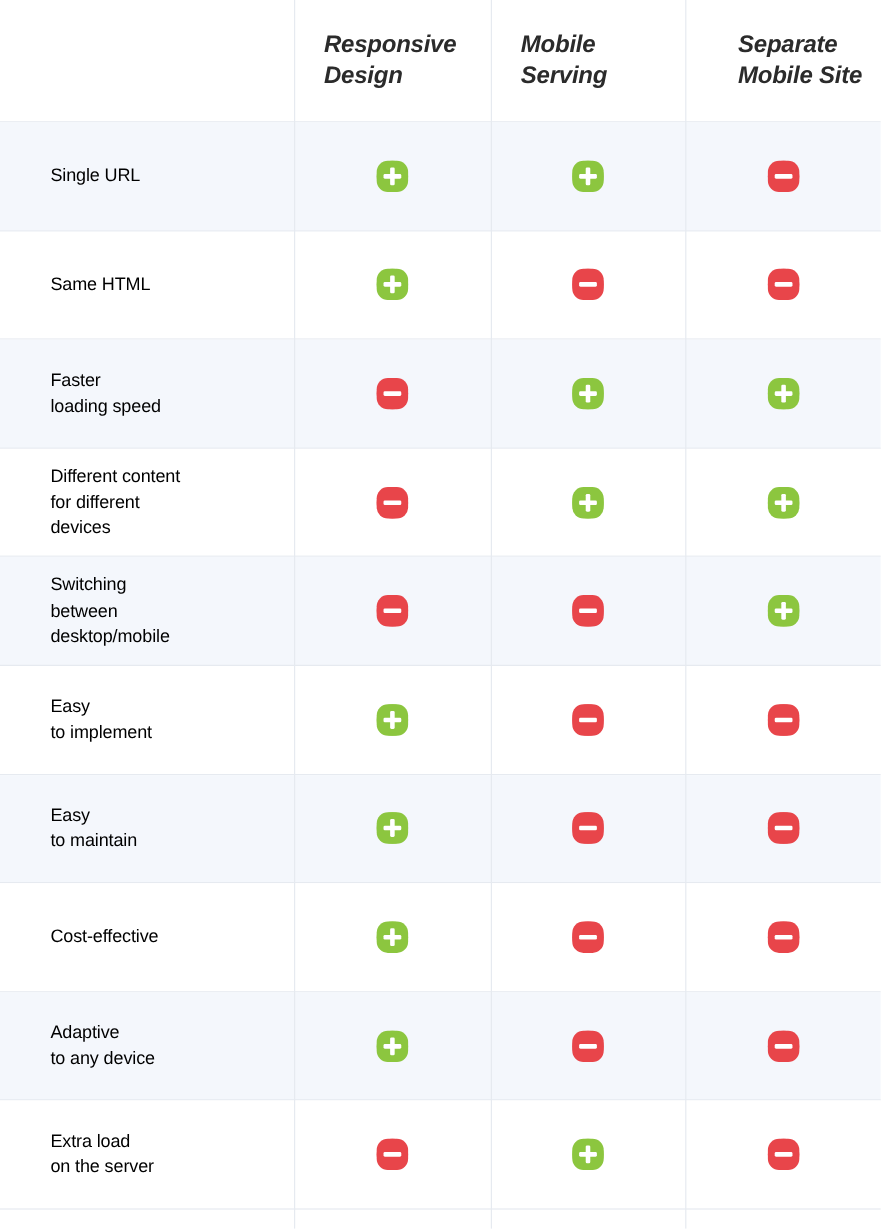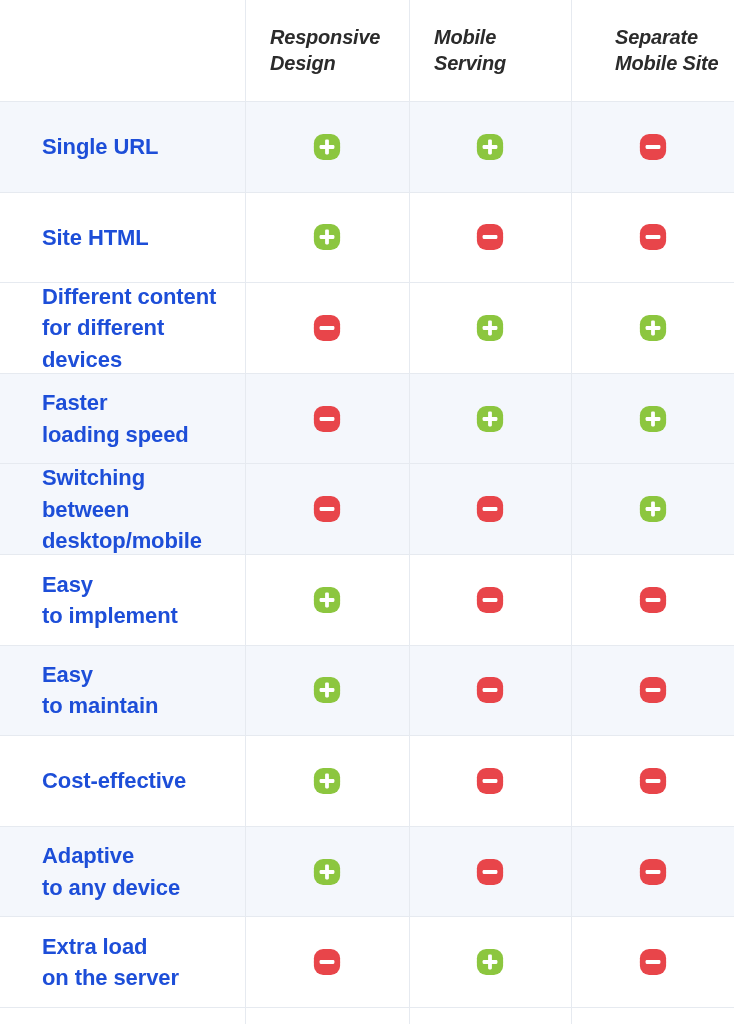--- a/index.html
+++ b/index.html
@@ -78,23 +78,23 @@
   
   .head-text {
     font-size:20px;
     font-weight:bold;
     font-style:italic;
     color:#2b2b2b;
     line-height:1.27;
     letter-spacing:-0.2px;
   }
   .row-label {
-    font-size:22px;
-    font-weight:bold;
-    color:#1d4ed8;
+    font-size:15px;
+    font-weight:normal;
+    color:#000000;
     line-height:1.42;
     letter-spacing:-0.1px;
     white-space:pre-line;
   }
 
   
   .icon-badge {
     width:28px;
     height:28px;
     display:flex;
@@ -172,51 +172,88 @@
               <path d="M14 0.9 C21.5 0.9 27.1 6.5 27.1 14 C27.1 21.5 21.5 27.1 14 27.1 C6.5 27.1 0.9 21.5 0.9 14 C0.9 6.5 6.5 0.9 14 0.9 Z" fill="#e8454a"></path>
               <rect x="0.9" y="0.9" width="26.2" height="26.2" rx="9.4" ry="9.4" fill="#e8454a"></rect>
               <rect x="6.6" y="12.1" width="14.8" height="3.8" rx="1.1" fill="#ffffff"></rect>
             </svg>
             <span class="sr-only">no</span>
           </span>
         </div>
       </div>
       <div class="t-row plain" style="height: 90.6px;">
         <div class="cell-label">
-          <span class="row-label">Site HTML</span>
-        </div>
-        <div class="cell-val c1">
-          <span class="icon-badge">
-            <svg viewBox="0 0 28 28" xmlns="http://www.w3.org/2000/svg" aria-hidden="true">
-              <path d="M14 0.9 C21.5 0.9 27.1 6.5 27.1 14 C27.1 21.5 21.5 27.1 14 27.1 C6.5 27.1 0.9 21.5 0.9 14 C0.9 6.5 6.5 0.9 14 0.9 Z" fill="#8cc63f"></path>
-              <rect x="0.9" y="0.9" width="26.2" height="26.2" rx="9.4" ry="9.4" fill="#8cc63f"></rect>
-              <rect x="12.1" y="6.6" width="3.8" height="14.8" rx="1.1" fill="#ffffff"></rect>
-              <rect x="6.6" y="12.1" width="14.8" height="3.8" rx="1.1" fill="#ffffff"></rect>
-            </svg>
-            <span class="sr-only">yes</span>
-          </span>
-        </div>
-        <div class="cell-val c2">
-          <span class="icon-badge">
-            <svg viewBox="0 0 28 28" xmlns="http://www.w3.org/2000/svg" aria-hidden="true">
-              <path d="M14 0.9 C21.5 0.9 27.1 6.5 27.1 14 C27.1 21.5 21.5 27.1 14 27.1 C6.5 27.1 0.9 21.5 0.9 14 C0.9 6.5 6.5 0.9 14 0.9 Z" fill="#e8454a"></path>
-              <rect x="0.9" y="0.9" width="26.2" height="26.2" rx="9.4" ry="9.4" fill="#e8454a"></rect>
-              <rect x="6.6" y="12.1" width="14.8" height="3.8" rx="1.1" fill="#ffffff"></rect>
-            </svg>
-            <span class="sr-only">no</span>
-          </span>
-        </div>
-        <div class="cell-val c3">
-          <span class="icon-badge">
-            <svg viewBox="0 0 28 28" xmlns="http://www.w3.org/2000/svg" aria-hidden="true">
-              <path d="M14 0.9 C21.5 0.9 27.1 6.5 27.1 14 C27.1 21.5 21.5 27.1 14 27.1 C6.5 27.1 0.9 21.5 0.9 14 C0.9 6.5 6.5 0.9 14 0.9 Z" fill="#e8454a"></path>
-              <rect x="0.9" y="0.9" width="26.2" height="26.2" rx="9.4" ry="9.4" fill="#e8454a"></rect>
-              <rect x="6.6" y="12.1" width="14.8" height="3.8" rx="1.1" fill="#ffffff"></rect>
-            </svg>
-            <span class="sr-only">no</span>
+          <span class="row-label">Same HTML</span>
+        </div>
+        <div class="cell-val c1">
+          <span class="icon-badge">
+            <svg viewBox="0 0 28 28" xmlns="http://www.w3.org/2000/svg" aria-hidden="true">
+              <path d="M14 0.9 C21.5 0.9 27.1 6.5 27.1 14 C27.1 21.5 21.5 27.1 14 27.1 C6.5 27.1 0.9 21.5 0.9 14 C0.9 6.5 6.5 0.9 14 0.9 Z" fill="#8cc63f"></path>
+              <rect x="0.9" y="0.9" width="26.2" height="26.2" rx="9.4" ry="9.4" fill="#8cc63f"></rect>
+              <rect x="12.1" y="6.6" width="3.8" height="14.8" rx="1.1" fill="#ffffff"></rect>
+              <rect x="6.6" y="12.1" width="14.8" height="3.8" rx="1.1" fill="#ffffff"></rect>
+            </svg>
+            <span class="sr-only">yes</span>
+          </span>
+        </div>
+        <div class="cell-val c2">
+          <span class="icon-badge">
+            <svg viewBox="0 0 28 28" xmlns="http://www.w3.org/2000/svg" aria-hidden="true">
+              <path d="M14 0.9 C21.5 0.9 27.1 6.5 27.1 14 C27.1 21.5 21.5 27.1 14 27.1 C6.5 27.1 0.9 21.5 0.9 14 C0.9 6.5 6.5 0.9 14 0.9 Z" fill="#e8454a"></path>
+              <rect x="0.9" y="0.9" width="26.2" height="26.2" rx="9.4" ry="9.4" fill="#e8454a"></rect>
+              <rect x="6.6" y="12.1" width="14.8" height="3.8" rx="1.1" fill="#ffffff"></rect>
+            </svg>
+            <span class="sr-only">no</span>
+          </span>
+        </div>
+        <div class="cell-val c3">
+          <span class="icon-badge">
+            <svg viewBox="0 0 28 28" xmlns="http://www.w3.org/2000/svg" aria-hidden="true">
+              <path d="M14 0.9 C21.5 0.9 27.1 6.5 27.1 14 C27.1 21.5 21.5 27.1 14 27.1 C6.5 27.1 0.9 21.5 0.9 14 C0.9 6.5 6.5 0.9 14 0.9 Z" fill="#e8454a"></path>
+              <rect x="0.9" y="0.9" width="26.2" height="26.2" rx="9.4" ry="9.4" fill="#e8454a"></rect>
+              <rect x="6.6" y="12.1" width="14.8" height="3.8" rx="1.1" fill="#ffffff"></rect>
+            </svg>
+            <span class="sr-only">no</span>
+          </span>
+        </div>
+      </div>
+      <div class="t-row stripe" style="height: 90.6px;">
+        <div class="cell-label">
+          <span class="row-label">Faster<br>loading speed</span>
+        </div>
+        <div class="cell-val c1">
+          <span class="icon-badge">
+            <svg viewBox="0 0 28 28" xmlns="http://www.w3.org/2000/svg" aria-hidden="true">
+              <path d="M14 0.9 C21.5 0.9 27.1 6.5 27.1 14 C27.1 21.5 21.5 27.1 14 27.1 C6.5 27.1 0.9 21.5 0.9 14 C0.9 6.5 6.5 0.9 14 0.9 Z" fill="#e8454a"></path>
+              <rect x="0.9" y="0.9" width="26.2" height="26.2" rx="9.4" ry="9.4" fill="#e8454a"></rect>
+              <rect x="6.6" y="12.1" width="14.8" height="3.8" rx="1.1" fill="#ffffff"></rect>
+            </svg>
+            <span class="sr-only">no</span>
+          </span>
+        </div>
+        <div class="cell-val c2">
+          <span class="icon-badge">
+            <svg viewBox="0 0 28 28" xmlns="http://www.w3.org/2000/svg" aria-hidden="true">
+              <path d="M14 0.9 C21.5 0.9 27.1 6.5 27.1 14 C27.1 21.5 21.5 27.1 14 27.1 C6.5 27.1 0.9 21.5 0.9 14 C0.9 6.5 6.5 0.9 14 0.9 Z" fill="#8cc63f"></path>
+              <rect x="0.9" y="0.9" width="26.2" height="26.2" rx="9.4" ry="9.4" fill="#8cc63f"></rect>
+              <rect x="12.1" y="6.6" width="3.8" height="14.8" rx="1.1" fill="#ffffff"></rect>
+              <rect x="6.6" y="12.1" width="14.8" height="3.8" rx="1.1" fill="#ffffff"></rect>
+            </svg>
+            <span class="sr-only">yes</span>
+          </span>
+        </div>
+        <div class="cell-val c3">
+          <span class="icon-badge">
+            <svg viewBox="0 0 28 28" xmlns="http://www.w3.org/2000/svg" aria-hidden="true">
+              <path d="M14 0.9 C21.5 0.9 27.1 6.5 27.1 14 C27.1 21.5 21.5 27.1 14 27.1 C6.5 27.1 0.9 21.5 0.9 14 C0.9 6.5 6.5 0.9 14 0.9 Z" fill="#8cc63f"></path>
+              <rect x="0.9" y="0.9" width="26.2" height="26.2" rx="9.4" ry="9.4" fill="#8cc63f"></rect>
+              <rect x="12.1" y="6.6" width="3.8" height="14.8" rx="1.1" fill="#ffffff"></rect>
+              <rect x="6.6" y="12.1" width="14.8" height="3.8" rx="1.1" fill="#ffffff"></rect>
+            </svg>
+            <span class="sr-only">yes</span>
           </span>
         </div>
       </div>
       <div class="t-row plain" style="height: 90.6px;">
         <div class="cell-label">
           <span class="row-label">Different content<br>for different<br>devices</span>
         </div>
         <div class="cell-val c1">
           <span class="icon-badge">
             <svg viewBox="0 0 28 28" xmlns="http://www.w3.org/2000/svg" aria-hidden="true">
@@ -243,96 +280,131 @@
             <svg viewBox="0 0 28 28" xmlns="http://www.w3.org/2000/svg" aria-hidden="true">
               <path d="M14 0.9 C21.5 0.9 27.1 6.5 27.1 14 C27.1 21.5 21.5 27.1 14 27.1 C6.5 27.1 0.9 21.5 0.9 14 C0.9 6.5 6.5 0.9 14 0.9 Z" fill="#8cc63f"></path>
               <rect x="0.9" y="0.9" width="26.2" height="26.2" rx="9.4" ry="9.4" fill="#8cc63f"></rect>
               <rect x="12.1" y="6.6" width="3.8" height="14.8" rx="1.1" fill="#ffffff"></rect>
               <rect x="6.6" y="12.1" width="14.8" height="3.8" rx="1.1" fill="#ffffff"></rect>
             </svg>
             <span class="sr-only">yes</span>
           </span>
         </div>
       </div>
+      <div class="t-row stripe" style="height: 90.6px; align-items: center;">
+        <div class="cell-label">
+          <span class="row-label">Switching<br>between<br>desktop/mobile</span>
+        </div>
+        <div class="cell-val c1">
+          <span class="icon-badge">
+            <svg viewBox="0 0 28 28" xmlns="http://www.w3.org/2000/svg" aria-hidden="true">
+              <path d="M14 0.9 C21.5 0.9 27.1 6.5 27.1 14 C27.1 21.5 21.5 27.1 14 27.1 C6.5 27.1 0.9 21.5 0.9 14 C0.9 6.5 6.5 0.9 14 0.9 Z" fill="#e8454a"></path>
+              <rect x="0.9" y="0.9" width="26.2" height="26.2" rx="9.4" ry="9.4" fill="#e8454a"></rect>
+              <rect x="6.6" y="12.1" width="14.8" height="3.8" rx="1.1" fill="#ffffff"></rect>
+            </svg>
+            <span class="sr-only">no</span>
+          </span>
+        </div>
+        <div class="cell-val c2">
+          <span class="icon-badge">
+            <svg viewBox="0 0 28 28" xmlns="http://www.w3.org/2000/svg" aria-hidden="true">
+              <path d="M14 0.9 C21.5 0.9 27.1 6.5 27.1 14 C27.1 21.5 21.5 27.1 14 27.1 C6.5 27.1 0.9 21.5 0.9 14 C0.9 6.5 6.5 0.9 14 0.9 Z" fill="#e8454a"></path>
+              <rect x="0.9" y="0.9" width="26.2" height="26.2" rx="9.4" ry="9.4" fill="#e8454a"></rect>
+              <rect x="6.6" y="12.1" width="14.8" height="3.8" rx="1.1" fill="#ffffff"></rect>
+            </svg>
+            <span class="sr-only">no</span>
+          </span>
+        </div>
+        <div class="cell-val c3">
+          <span class="icon-badge">
+            <svg viewBox="0 0 28 28" xmlns="http://www.w3.org/2000/svg" aria-hidden="true">
+              <path d="M14 0.9 C21.5 0.9 27.1 6.5 27.1 14 C27.1 21.5 21.5 27.1 14 27.1 C6.5 27.1 0.9 21.5 0.9 14 C0.9 6.5 6.5 0.9 14 0.9 Z" fill="#8cc63f"></path>
+              <rect x="0.9" y="0.9" width="26.2" height="26.2" rx="9.4" ry="9.4" fill="#8cc63f"></rect>
+              <rect x="12.1" y="6.6" width="3.8" height="14.8" rx="1.1" fill="#ffffff"></rect>
+              <rect x="6.6" y="12.1" width="14.8" height="3.8" rx="1.1" fill="#ffffff"></rect>
+            </svg>
+            <span class="sr-only">yes</span>
+          </span>
+        </div>
+      </div>
+      <div class="t-row plain" style="height: 90.6px;">
+        <div class="cell-label">
+          <span class="row-label">Easy<br>to implement</span>
+        </div>
+        <div class="cell-val c1">
+          <span class="icon-badge">
+            <svg viewBox="0 0 28 28" xmlns="http://www.w3.org/2000/svg" aria-hidden="true">
+              <path d="M14 0.9 C21.5 0.9 27.1 6.5 27.1 14 C27.1 21.5 21.5 27.1 14 27.1 C6.5 27.1 0.9 21.5 0.9 14 C0.9 6.5 6.5 0.9 14 0.9 Z" fill="#8cc63f"></path>
+              <rect x="0.9" y="0.9" width="26.2" height="26.2" rx="9.4" ry="9.4" fill="#8cc63f"></rect>
+              <rect x="12.1" y="6.6" width="3.8" height="14.8" rx="1.1" fill="#ffffff"></rect>
+              <rect x="6.6" y="12.1" width="14.8" height="3.8" rx="1.1" fill="#ffffff"></rect>
+            </svg>
+            <span class="sr-only">yes</span>
+          </span>
+        </div>
+        <div class="cell-val c2">
+          <span class="icon-badge">
+            <svg viewBox="0 0 28 28" xmlns="http://www.w3.org/2000/svg" aria-hidden="true">
+              <path d="M14 0.9 C21.5 0.9 27.1 6.5 27.1 14 C27.1 21.5 21.5 27.1 14 27.1 C6.5 27.1 0.9 21.5 0.9 14 C0.9 6.5 6.5 0.9 14 0.9 Z" fill="#e8454a"></path>
+              <rect x="0.9" y="0.9" width="26.2" height="26.2" rx="9.4" ry="9.4" fill="#e8454a"></rect>
+              <rect x="6.6" y="12.1" width="14.8" height="3.8" rx="1.1" fill="#ffffff"></rect>
+            </svg>
+            <span class="sr-only">no</span>
+          </span>
+        </div>
+        <div class="cell-val c3">
+          <span class="icon-badge">
+            <svg viewBox="0 0 28 28" xmlns="http://www.w3.org/2000/svg" aria-hidden="true">
+              <path d="M14 0.9 C21.5 0.9 27.1 6.5 27.1 14 C27.1 21.5 21.5 27.1 14 27.1 C6.5 27.1 0.9 21.5 0.9 14 C0.9 6.5 6.5 0.9 14 0.9 Z" fill="#e8454a"></path>
+              <rect x="0.9" y="0.9" width="26.2" height="26.2" rx="9.4" ry="9.4" fill="#e8454a"></rect>
+              <rect x="6.6" y="12.1" width="14.8" height="3.8" rx="1.1" fill="#ffffff"></rect>
+            </svg>
+            <span class="sr-only">no</span>
+          </span>
+        </div>
+      </div>
       <div class="t-row stripe" style="height: 90.6px;">
         <div class="cell-label">
-          <span class="row-label">Faster<br>loading speed</span>
-        </div>
-        <div class="cell-val c1">
-          <span class="icon-badge">
-            <svg viewBox="0 0 28 28" xmlns="http://www.w3.org/2000/svg" aria-hidden="true">
-              <path d="M14 0.9 C21.5 0.9 27.1 6.5 27.1 14 C27.1 21.5 21.5 27.1 14 27.1 C6.5 27.1 0.9 21.5 0.9 14 C0.9 6.5 6.5 0.9 14 0.9 Z" fill="#e8454a"></path>
-              <rect x="0.9" y="0.9" width="26.2" height="26.2" rx="9.4" ry="9.4" fill="#e8454a"></rect>
-              <rect x="6.6" y="12.1" width="14.8" height="3.8" rx="1.1" fill="#ffffff"></rect>
-            </svg>
-            <span class="sr-only">no</span>
-          </span>
-        </div>
-        <div class="cell-val c2">
-          <span class="icon-badge">
-            <svg viewBox="0 0 28 28" xmlns="http://www.w3.org/2000/svg" aria-hidden="true">
-              <path d="M14 0.9 C21.5 0.9 27.1 6.5 27.1 14 C27.1 21.5 21.5 27.1 14 27.1 C6.5 27.1 0.9 21.5 0.9 14 C0.9 6.5 6.5 0.9 14 0.9 Z" fill="#8cc63f"></path>
-              <rect x="0.9" y="0.9" width="26.2" height="26.2" rx="9.4" ry="9.4" fill="#8cc63f"></rect>
-              <rect x="12.1" y="6.6" width="3.8" height="14.8" rx="1.1" fill="#ffffff"></rect>
-              <rect x="6.6" y="12.1" width="14.8" height="3.8" rx="1.1" fill="#ffffff"></rect>
-            </svg>
-            <span class="sr-only">yes</span>
-          </span>
-        </div>
-        <div class="cell-val c3">
-          <span class="icon-badge">
-            <svg viewBox="0 0 28 28" xmlns="http://www.w3.org/2000/svg" aria-hidden="true">
-              <path d="M14 0.9 C21.5 0.9 27.1 6.5 27.1 14 C27.1 21.5 21.5 27.1 14 27.1 C6.5 27.1 0.9 21.5 0.9 14 C0.9 6.5 6.5 0.9 14 0.9 Z" fill="#8cc63f"></path>
-              <rect x="0.9" y="0.9" width="26.2" height="26.2" rx="9.4" ry="9.4" fill="#8cc63f"></rect>
-              <rect x="12.1" y="6.6" width="3.8" height="14.8" rx="1.1" fill="#ffffff"></rect>
-              <rect x="6.6" y="12.1" width="14.8" height="3.8" rx="1.1" fill="#ffffff"></rect>
-            </svg>
-            <span class="sr-only">yes</span>
-          </span>
-        </div>
-      </div>
-      <div class="t-row stripe" style="height: 90.6px; align-items: center;">
-        <div class="cell-label">
-          <span class="row-label">Switching<br>between<br>desktop/mobile</span>
-        </div>
-        <div class="cell-val c1">
-          <span class="icon-badge">
-            <svg viewBox="0 0 28 28" xmlns="http://www.w3.org/2000/svg" aria-hidden="true">
-              <path d="M14 0.9 C21.5 0.9 27.1 6.5 27.1 14 C27.1 21.5 21.5 27.1 14 27.1 C6.5 27.1 0.9 21.5 0.9 14 C0.9 6.5 6.5 0.9 14 0.9 Z" fill="#e8454a"></path>
-              <rect x="0.9" y="0.9" width="26.2" height="26.2" rx="9.4" ry="9.4" fill="#e8454a"></rect>
-              <rect x="6.6" y="12.1" width="14.8" height="3.8" rx="1.1" fill="#ffffff"></rect>
-            </svg>
-            <span class="sr-only">no</span>
-          </span>
-        </div>
-        <div class="cell-val c2">
-          <span class="icon-badge">
-            <svg viewBox="0 0 28 28" xmlns="http://www.w3.org/2000/svg" aria-hidden="true">
-              <path d="M14 0.9 C21.5 0.9 27.1 6.5 27.1 14 C27.1 21.5 21.5 27.1 14 27.1 C6.5 27.1 0.9 21.5 0.9 14 C0.9 6.5 6.5 0.9 14 0.9 Z" fill="#e8454a"></path>
-              <rect x="0.9" y="0.9" width="26.2" height="26.2" rx="9.4" ry="9.4" fill="#e8454a"></rect>
-              <rect x="6.6" y="12.1" width="14.8" height="3.8" rx="1.1" fill="#ffffff"></rect>
-            </svg>
-            <span class="sr-only">no</span>
-          </span>
-        </div>
-        <div class="cell-val c3">
-          <span class="icon-badge">
-            <svg viewBox="0 0 28 28" xmlns="http://www.w3.org/2000/svg" aria-hidden="true">
-              <path d="M14 0.9 C21.5 0.9 27.1 6.5 27.1 14 C27.1 21.5 21.5 27.1 14 27.1 C6.5 27.1 0.9 21.5 0.9 14 C0.9 6.5 6.5 0.9 14 0.9 Z" fill="#8cc63f"></path>
-              <rect x="0.9" y="0.9" width="26.2" height="26.2" rx="9.4" ry="9.4" fill="#8cc63f"></rect>
-              <rect x="12.1" y="6.6" width="3.8" height="14.8" rx="1.1" fill="#ffffff"></rect>
-              <rect x="6.6" y="12.1" width="14.8" height="3.8" rx="1.1" fill="#ffffff"></rect>
-            </svg>
-            <span class="sr-only">yes</span>
+          <span class="row-label">Easy<br>to maintain</span>
+        </div>
+        <div class="cell-val c1">
+          <span class="icon-badge">
+            <svg viewBox="0 0 28 28" xmlns="http://www.w3.org/2000/svg" aria-hidden="true">
+              <path d="M14 0.9 C21.5 0.9 27.1 6.5 27.1 14 C27.1 21.5 21.5 27.1 14 27.1 C6.5 27.1 0.9 21.5 0.9 14 C0.9 6.5 6.5 0.9 14 0.9 Z" fill="#8cc63f"></path>
+              <rect x="0.9" y="0.9" width="26.2" height="26.2" rx="9.4" ry="9.4" fill="#8cc63f"></rect>
+              <rect x="12.1" y="6.6" width="3.8" height="14.8" rx="1.1" fill="#ffffff"></rect>
+              <rect x="6.6" y="12.1" width="14.8" height="3.8" rx="1.1" fill="#ffffff"></rect>
+            </svg>
+            <span class="sr-only">yes</span>
+          </span>
+        </div>
+        <div class="cell-val c2">
+          <span class="icon-badge">
+            <svg viewBox="0 0 28 28" xmlns="http://www.w3.org/2000/svg" aria-hidden="true">
+              <path d="M14 0.9 C21.5 0.9 27.1 6.5 27.1 14 C27.1 21.5 21.5 27.1 14 27.1 C6.5 27.1 0.9 21.5 0.9 14 C0.9 6.5 6.5 0.9 14 0.9 Z" fill="#e8454a"></path>
+              <rect x="0.9" y="0.9" width="26.2" height="26.2" rx="9.4" ry="9.4" fill="#e8454a"></rect>
+              <rect x="6.6" y="12.1" width="14.8" height="3.8" rx="1.1" fill="#ffffff"></rect>
+            </svg>
+            <span class="sr-only">no</span>
+          </span>
+        </div>
+        <div class="cell-val c3">
+          <span class="icon-badge">
+            <svg viewBox="0 0 28 28" xmlns="http://www.w3.org/2000/svg" aria-hidden="true">
+              <path d="M14 0.9 C21.5 0.9 27.1 6.5 27.1 14 C27.1 21.5 21.5 27.1 14 27.1 C6.5 27.1 0.9 21.5 0.9 14 C0.9 6.5 6.5 0.9 14 0.9 Z" fill="#e8454a"></path>
+              <rect x="0.9" y="0.9" width="26.2" height="26.2" rx="9.4" ry="9.4" fill="#e8454a"></rect>
+              <rect x="6.6" y="12.1" width="14.8" height="3.8" rx="1.1" fill="#ffffff"></rect>
+            </svg>
+            <span class="sr-only">no</span>
           </span>
         </div>
       </div>
       <div class="t-row plain" style="height: 90.6px;">
         <div class="cell-label">
-          <span class="row-label">Easy<br>to implement</span>
+          <span class="row-label">Cost-effective</span>
         </div>
         <div class="cell-val c1">
           <span class="icon-badge">
             <svg viewBox="0 0 28 28" xmlns="http://www.w3.org/2000/svg" aria-hidden="true">
               <path d="M14 0.9 C21.5 0.9 27.1 6.5 27.1 14 C27.1 21.5 21.5 27.1 14 27.1 C6.5 27.1 0.9 21.5 0.9 14 C0.9 6.5 6.5 0.9 14 0.9 Z" fill="#8cc63f"></path>
               <rect x="0.9" y="0.9" width="26.2" height="26.2" rx="9.4" ry="9.4" fill="#8cc63f"></rect>
               <rect x="12.1" y="6.6" width="3.8" height="14.8" rx="1.1" fill="#ffffff"></rect>
               <rect x="6.6" y="12.1" width="14.8" height="3.8" rx="1.1" fill="#ffffff"></rect>
             </svg>
             <span class="sr-only">yes</span>
@@ -354,21 +426,21 @@
               <path d="M14 0.9 C21.5 0.9 27.1 6.5 27.1 14 C27.1 21.5 21.5 27.1 14 27.1 C6.5 27.1 0.9 21.5 0.9 14 C0.9 6.5 6.5 0.9 14 0.9 Z" fill="#e8454a"></path>
               <rect x="0.9" y="0.9" width="26.2" height="26.2" rx="9.4" ry="9.4" fill="#e8454a"></rect>
               <rect x="6.6" y="12.1" width="14.8" height="3.8" rx="1.1" fill="#ffffff"></rect>
             </svg>
             <span class="sr-only">no</span>
           </span>
         </div>
       </div>
       <div class="t-row stripe" style="height: 90.6px;">
         <div class="cell-label">
-          <span class="row-label">Easy<br>to maintain</span>
+          <span class="row-label">Adaptive<br>to any device</span>
         </div>
         <div class="cell-val c1">
           <span class="icon-badge">
             <svg viewBox="0 0 28 28" xmlns="http://www.w3.org/2000/svg" aria-hidden="true">
               <path d="M14 0.9 C21.5 0.9 27.1 6.5 27.1 14 C27.1 21.5 21.5 27.1 14 27.1 C6.5 27.1 0.9 21.5 0.9 14 C0.9 6.5 6.5 0.9 14 0.9 Z" fill="#8cc63f"></path>
               <rect x="0.9" y="0.9" width="26.2" height="26.2" rx="9.4" ry="9.4" fill="#8cc63f"></rect>
               <rect x="12.1" y="6.6" width="3.8" height="14.8" rx="1.1" fill="#ffffff"></rect>
               <rect x="6.6" y="12.1" width="14.8" height="3.8" rx="1.1" fill="#ffffff"></rect>
             </svg>
             <span class="sr-only">yes</span>
@@ -390,92 +462,20 @@
               <path d="M14 0.9 C21.5 0.9 27.1 6.5 27.1 14 C27.1 21.5 21.5 27.1 14 27.1 C6.5 27.1 0.9 21.5 0.9 14 C0.9 6.5 6.5 0.9 14 0.9 Z" fill="#e8454a"></path>
               <rect x="0.9" y="0.9" width="26.2" height="26.2" rx="9.4" ry="9.4" fill="#e8454a"></rect>
               <rect x="6.6" y="12.1" width="14.8" height="3.8" rx="1.1" fill="#ffffff"></rect>
             </svg>
             <span class="sr-only">no</span>
           </span>
         </div>
       </div>
       <div class="t-row plain" style="height: 90.6px;">
         <div class="cell-label">
-          <span class="row-label">Cost-effective</span>
-        </div>
-        <div class="cell-val c1">
-          <span class="icon-badge">
-            <svg viewBox="0 0 28 28" xmlns="http://www.w3.org/2000/svg" aria-hidden="true">
-              <path d="M14 0.9 C21.5 0.9 27.1 6.5 27.1 14 C27.1 21.5 21.5 27.1 14 27.1 C6.5 27.1 0.9 21.5 0.9 14 C0.9 6.5 6.5 0.9 14 0.9 Z" fill="#8cc63f"></path>
-              <rect x="0.9" y="0.9" width="26.2" height="26.2" rx="9.4" ry="9.4" fill="#8cc63f"></rect>
-              <rect x="12.1" y="6.6" width="3.8" height="14.8" rx="1.1" fill="#ffffff"></rect>
-              <rect x="6.6" y="12.1" width="14.8" height="3.8" rx="1.1" fill="#ffffff"></rect>
-            </svg>
-            <span class="sr-only">yes</span>
-          </span>
-        </div>
-        <div class="cell-val c2">
-          <span class="icon-badge">
-            <svg viewBox="0 0 28 28" xmlns="http://www.w3.org/2000/svg" aria-hidden="true">
-              <path d="M14 0.9 C21.5 0.9 27.1 6.5 27.1 14 C27.1 21.5 21.5 27.1 14 27.1 C6.5 27.1 0.9 21.5 0.9 14 C0.9 6.5 6.5 0.9 14 0.9 Z" fill="#e8454a"></path>
-              <rect x="0.9" y="0.9" width="26.2" height="26.2" rx="9.4" ry="9.4" fill="#e8454a"></rect>
-              <rect x="6.6" y="12.1" width="14.8" height="3.8" rx="1.1" fill="#ffffff"></rect>
-            </svg>
-            <span class="sr-only">no</span>
-          </span>
-        </div>
-        <div class="cell-val c3">
-          <span class="icon-badge">
-            <svg viewBox="0 0 28 28" xmlns="http://www.w3.org/2000/svg" aria-hidden="true">
-              <path d="M14 0.9 C21.5 0.9 27.1 6.5 27.1 14 C27.1 21.5 21.5 27.1 14 27.1 C6.5 27.1 0.9 21.5 0.9 14 C0.9 6.5 6.5 0.9 14 0.9 Z" fill="#e8454a"></path>
-              <rect x="0.9" y="0.9" width="26.2" height="26.2" rx="9.4" ry="9.4" fill="#e8454a"></rect>
-              <rect x="6.6" y="12.1" width="14.8" height="3.8" rx="1.1" fill="#ffffff"></rect>
-            </svg>
-            <span class="sr-only">no</span>
-          </span>
-        </div>
-      </div>
-      <div class="t-row stripe" style="height: 90.6px;">
-        <div class="cell-label">
-          <span class="row-label">Adaptive<br>to any device</span>
-        </div>
-        <div class="cell-val c1">
-          <span class="icon-badge">
-            <svg viewBox="0 0 28 28" xmlns="http://www.w3.org/2000/svg" aria-hidden="true">
-              <path d="M14 0.9 C21.5 0.9 27.1 6.5 27.1 14 C27.1 21.5 21.5 27.1 14 27.1 C6.5 27.1 0.9 21.5 0.9 14 C0.9 6.5 6.5 0.9 14 0.9 Z" fill="#8cc63f"></path>
-              <rect x="0.9" y="0.9" width="26.2" height="26.2" rx="9.4" ry="9.4" fill="#8cc63f"></rect>
-              <rect x="12.1" y="6.6" width="3.8" height="14.8" rx="1.1" fill="#ffffff"></rect>
-              <rect x="6.6" y="12.1" width="14.8" height="3.8" rx="1.1" fill="#ffffff"></rect>
-            </svg>
-            <span class="sr-only">yes</span>
-          </span>
-        </div>
-        <div class="cell-val c2">
-          <span class="icon-badge">
-            <svg viewBox="0 0 28 28" xmlns="http://www.w3.org/2000/svg" aria-hidden="true">
-              <path d="M14 0.9 C21.5 0.9 27.1 6.5 27.1 14 C27.1 21.5 21.5 27.1 14 27.1 C6.5 27.1 0.9 21.5 0.9 14 C0.9 6.5 6.5 0.9 14 0.9 Z" fill="#e8454a"></path>
-              <rect x="0.9" y="0.9" width="26.2" height="26.2" rx="9.4" ry="9.4" fill="#e8454a"></rect>
-              <rect x="6.6" y="12.1" width="14.8" height="3.8" rx="1.1" fill="#ffffff"></rect>
-            </svg>
-            <span class="sr-only">no</span>
-          </span>
-        </div>
-        <div class="cell-val c3">
-          <span class="icon-badge">
-            <svg viewBox="0 0 28 28" xmlns="http://www.w3.org/2000/svg" aria-hidden="true">
-              <path d="M14 0.9 C21.5 0.9 27.1 6.5 27.1 14 C27.1 21.5 21.5 27.1 14 27.1 C6.5 27.1 0.9 21.5 0.9 14 C0.9 6.5 6.5 0.9 14 0.9 Z" fill="#e8454a"></path>
-              <rect x="0.9" y="0.9" width="26.2" height="26.2" rx="9.4" ry="9.4" fill="#e8454a"></rect>
-              <rect x="6.6" y="12.1" width="14.8" height="3.8" rx="1.1" fill="#ffffff"></rect>
-            </svg>
-            <span class="sr-only">no</span>
-          </span>
-        </div>
-      </div>
-      <div class="t-row plain" style="height: 90.6px;">
-        <div class="cell-label">
           <span class="row-label">Extra load<br>on the server</span>
         </div>
         <div class="cell-val c1">
           <span class="icon-badge">
             <svg viewBox="0 0 28 28" xmlns="http://www.w3.org/2000/svg" aria-hidden="true">
               <path d="M14 0.9 C21.5 0.9 27.1 6.5 27.1 14 C27.1 21.5 21.5 27.1 14 27.1 C6.5 27.1 0.9 21.5 0.9 14 C0.9 6.5 6.5 0.9 14 0.9 Z" fill="#e8454a"></path>
               <rect x="0.9" y="0.9" width="26.2" height="26.2" rx="9.4" ry="9.4" fill="#e8454a"></rect>
               <rect x="6.6" y="12.1" width="14.8" height="3.8" rx="1.1" fill="#ffffff"></rect>
             </svg>
             <span class="sr-only">no</span>

